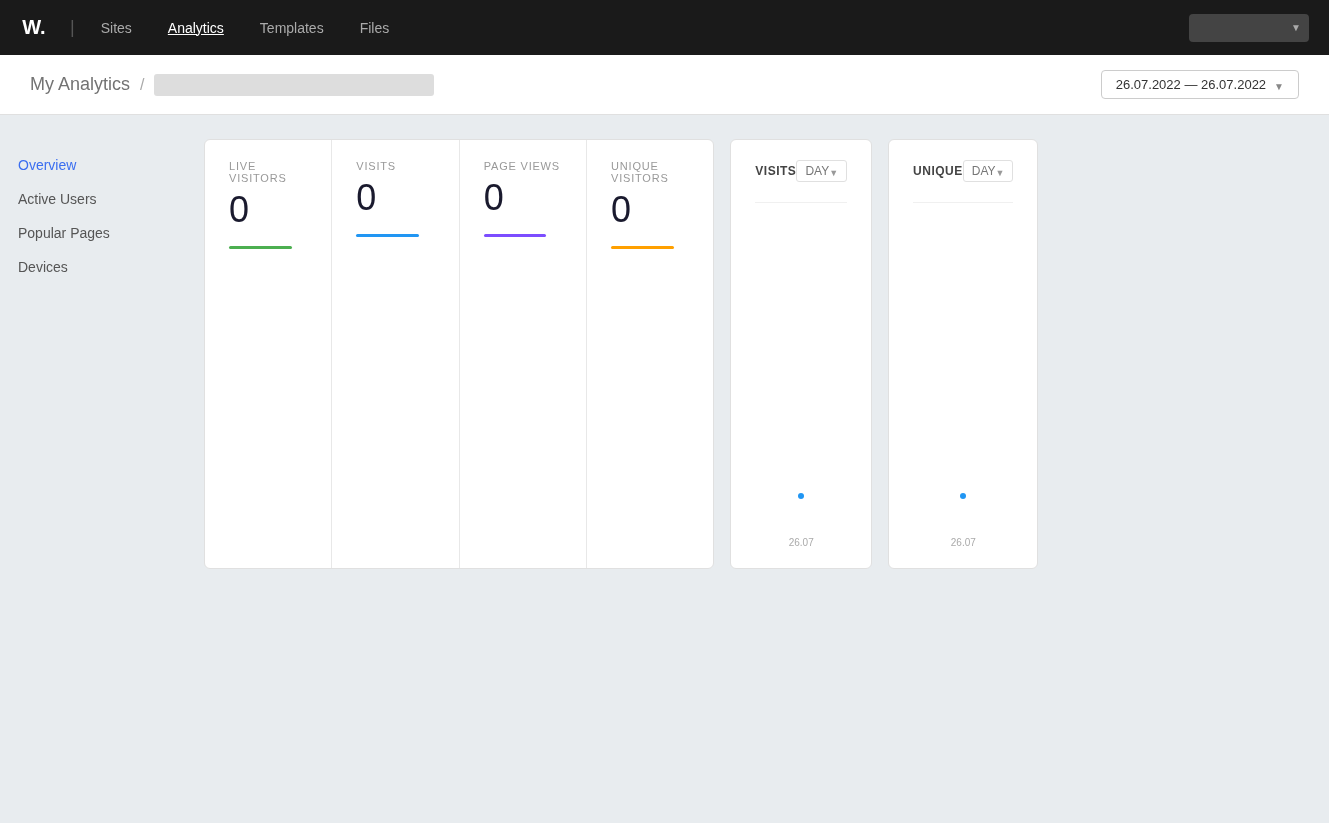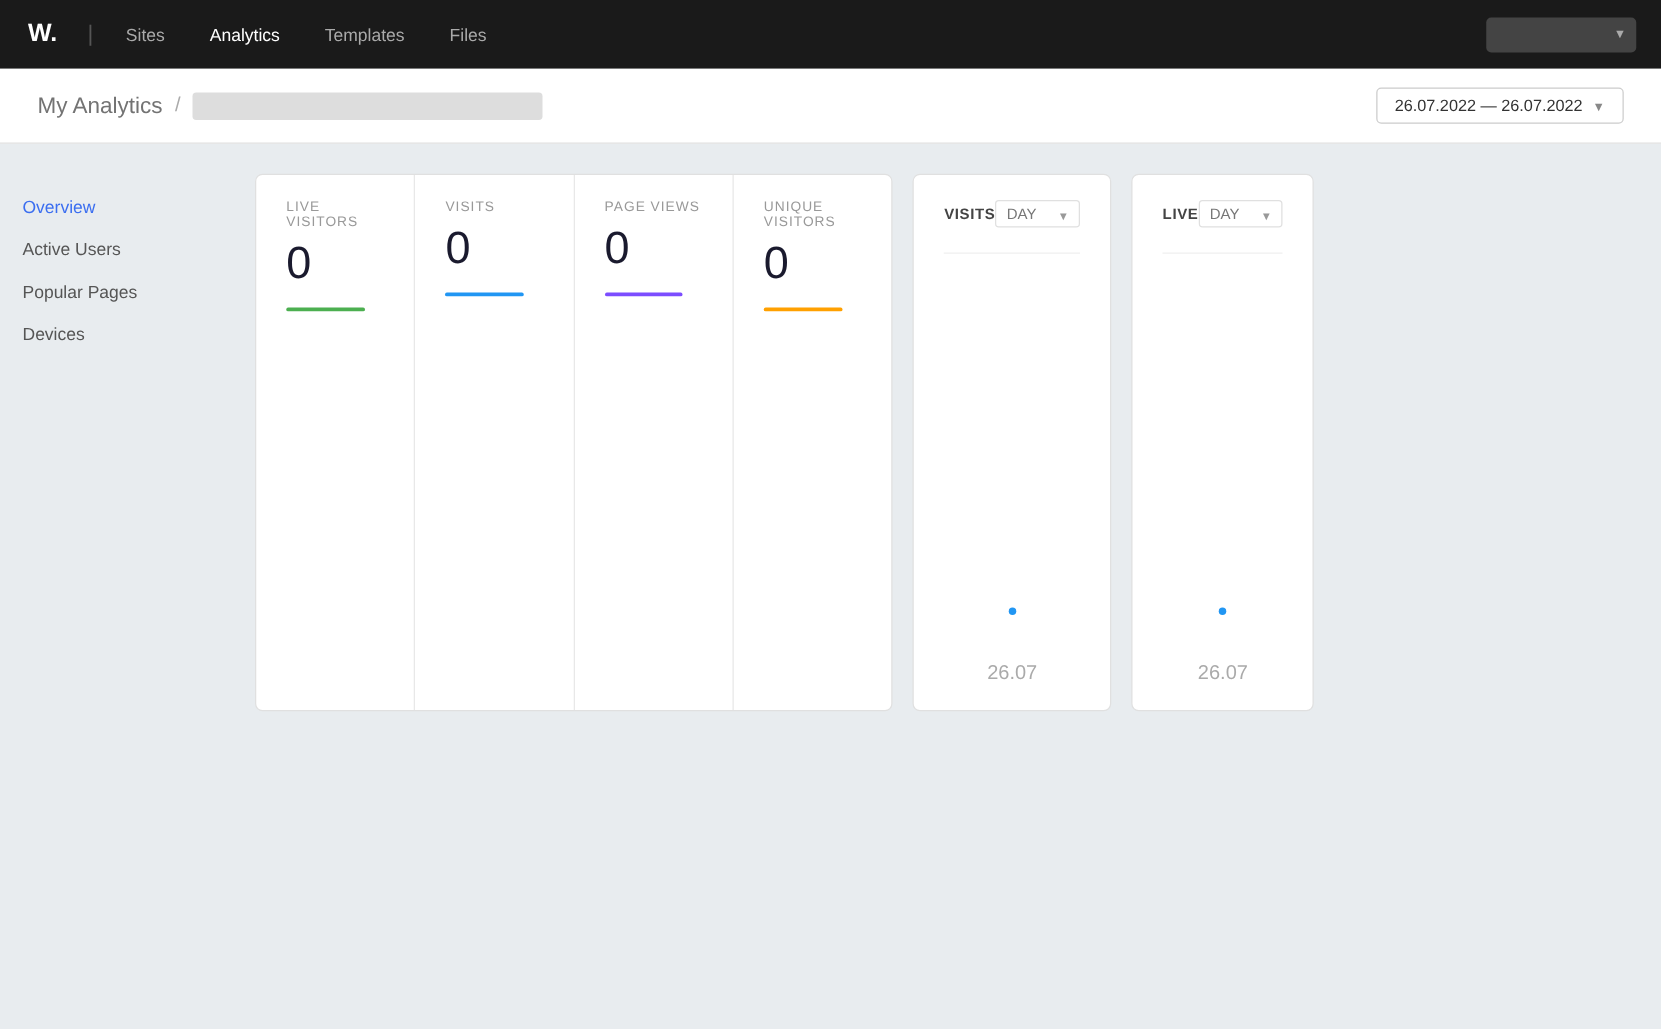--- a/index.html
+++ b/index.html
@@ -31,21 +31,21 @@
       margin: 0 4px;
     }
     .nav-item {
       color: #aaa;
       font-size: 14px;
       padding: 6px 14px;
       cursor: pointer;
       border-radius: 4px;
       text-decoration: none;
     }
-    .nav-item.active { color: #fff; font-weight: 500; }
+    .nav-item.active { color: #fff; font-weight: 500; text-decoration: underline; }
     .nav-right {
       margin-left: auto;
       display: flex;
       align-items: center;
       gap: 6px;
     }
     .nav-dropdown {
       background: #444;
       border-radius: 4px;
       height: 28px;
@@ -193,21 +193,21 @@
     }
     .chart-title {
       font-size: 12px;
       font-weight: 600;
       color: #444;
       letter-spacing: 0.5px;
     }
     .chart-period {
       display: flex;
       align-items: flex-end;
-      gap: 17px;
+      gap: 0;
       font-size: 12px;
       color: #777;
       cursor: pointer;
       border: 1px solid #e0e0e0;
       border-radius: 3px;
       padding: 3px 8px;
     }
     .chart-period-arrow { font-size: 9px; color: #999; }
     .chart-area {
       flex: 1;
@@ -228,21 +228,21 @@
       width: 6px;
       height: 6px;
       border-radius: 50%;
       background: #2196f3;
     }
     .chart-dot-right {
       background: #2196f3;
     }
     .chart-x-label {
       text-align: center;
-      font-size: 16px;
+      font-size: 10px;
       color: #aaa;
       margin-top: 8px;
       padding-bottom: 4px;
     }
     .chart-separator {
       border: none;
       border-top: 1px solid #f0f0f0;
       margin-bottom: 8px;
     }
   </style>
@@ -322,21 +322,21 @@
         <div class="chart-area">
           <div class="chart-dot-area">
             <div class="chart-dot" style="background:#2196f3;"></div>
           </div>
           <div class="chart-x-label">26.07</div>
         </div>
       </div>
 
       <div class="chart-card">
         <div class="chart-header">
-          <span class="chart-title">LIVE</span>
+          <span class="chart-title">UNIQUE</span>
           <div class="chart-period">
             <span>DAY</span>
             <span class="chart-period-arrow">▼</span>
           </div>
         </div>
         <hr class="chart-separator">
         <div class="chart-area">
           <div class="chart-dot-area">
             <div class="chart-dot chart-dot-right" style="background:#2196f3;"></div>
           </div>

